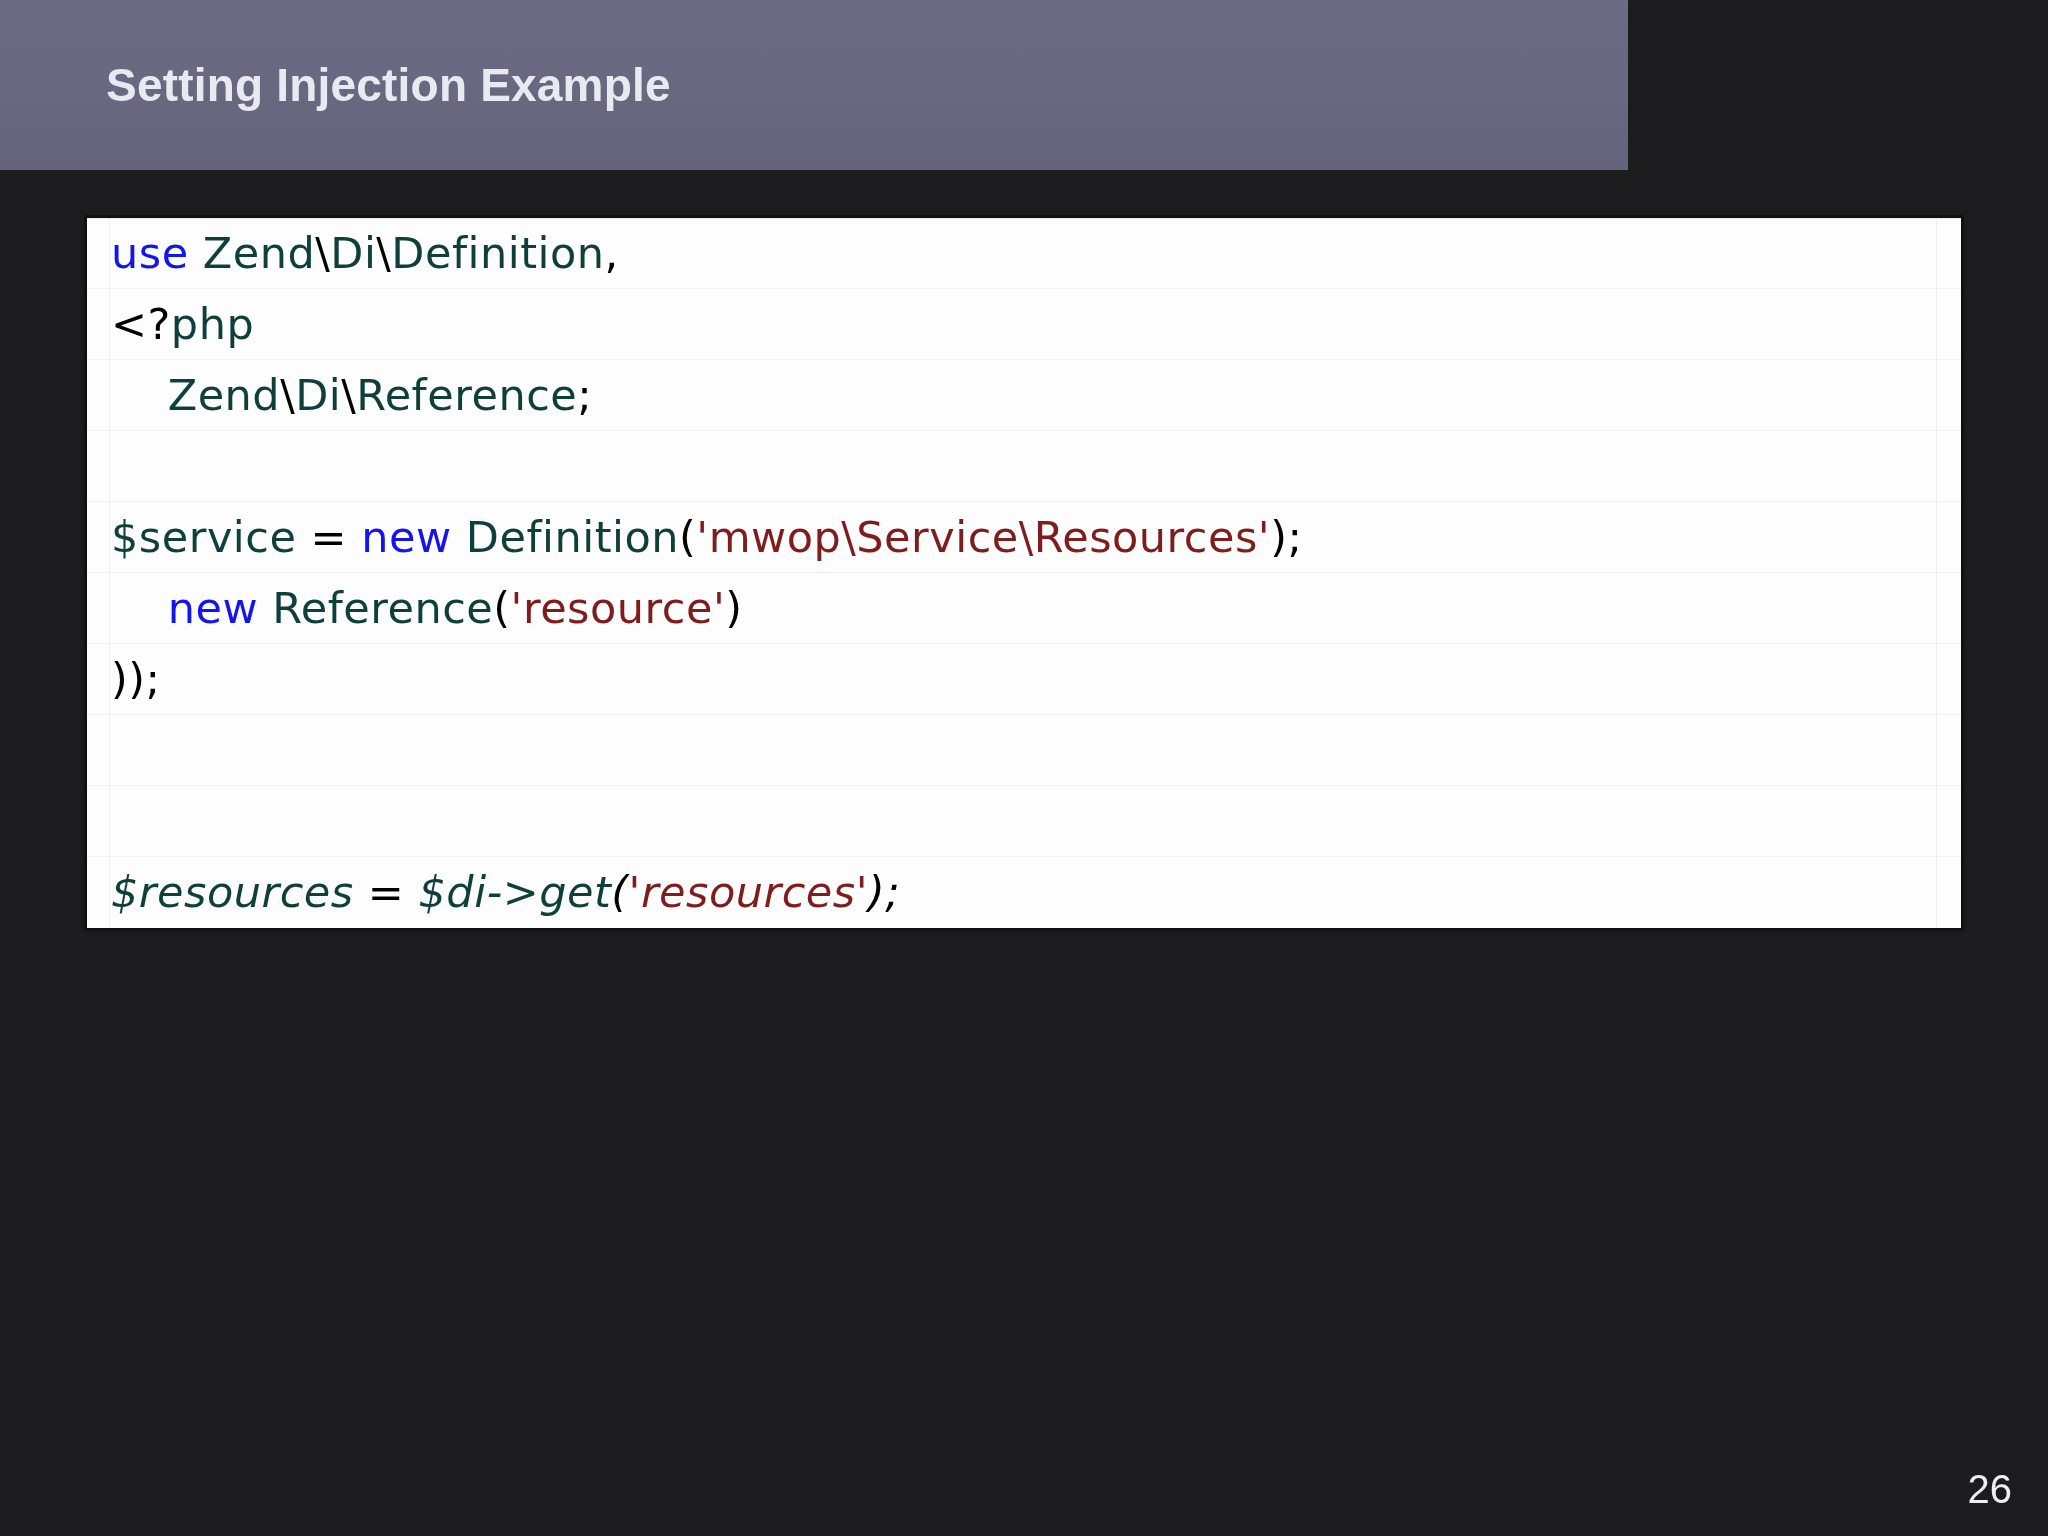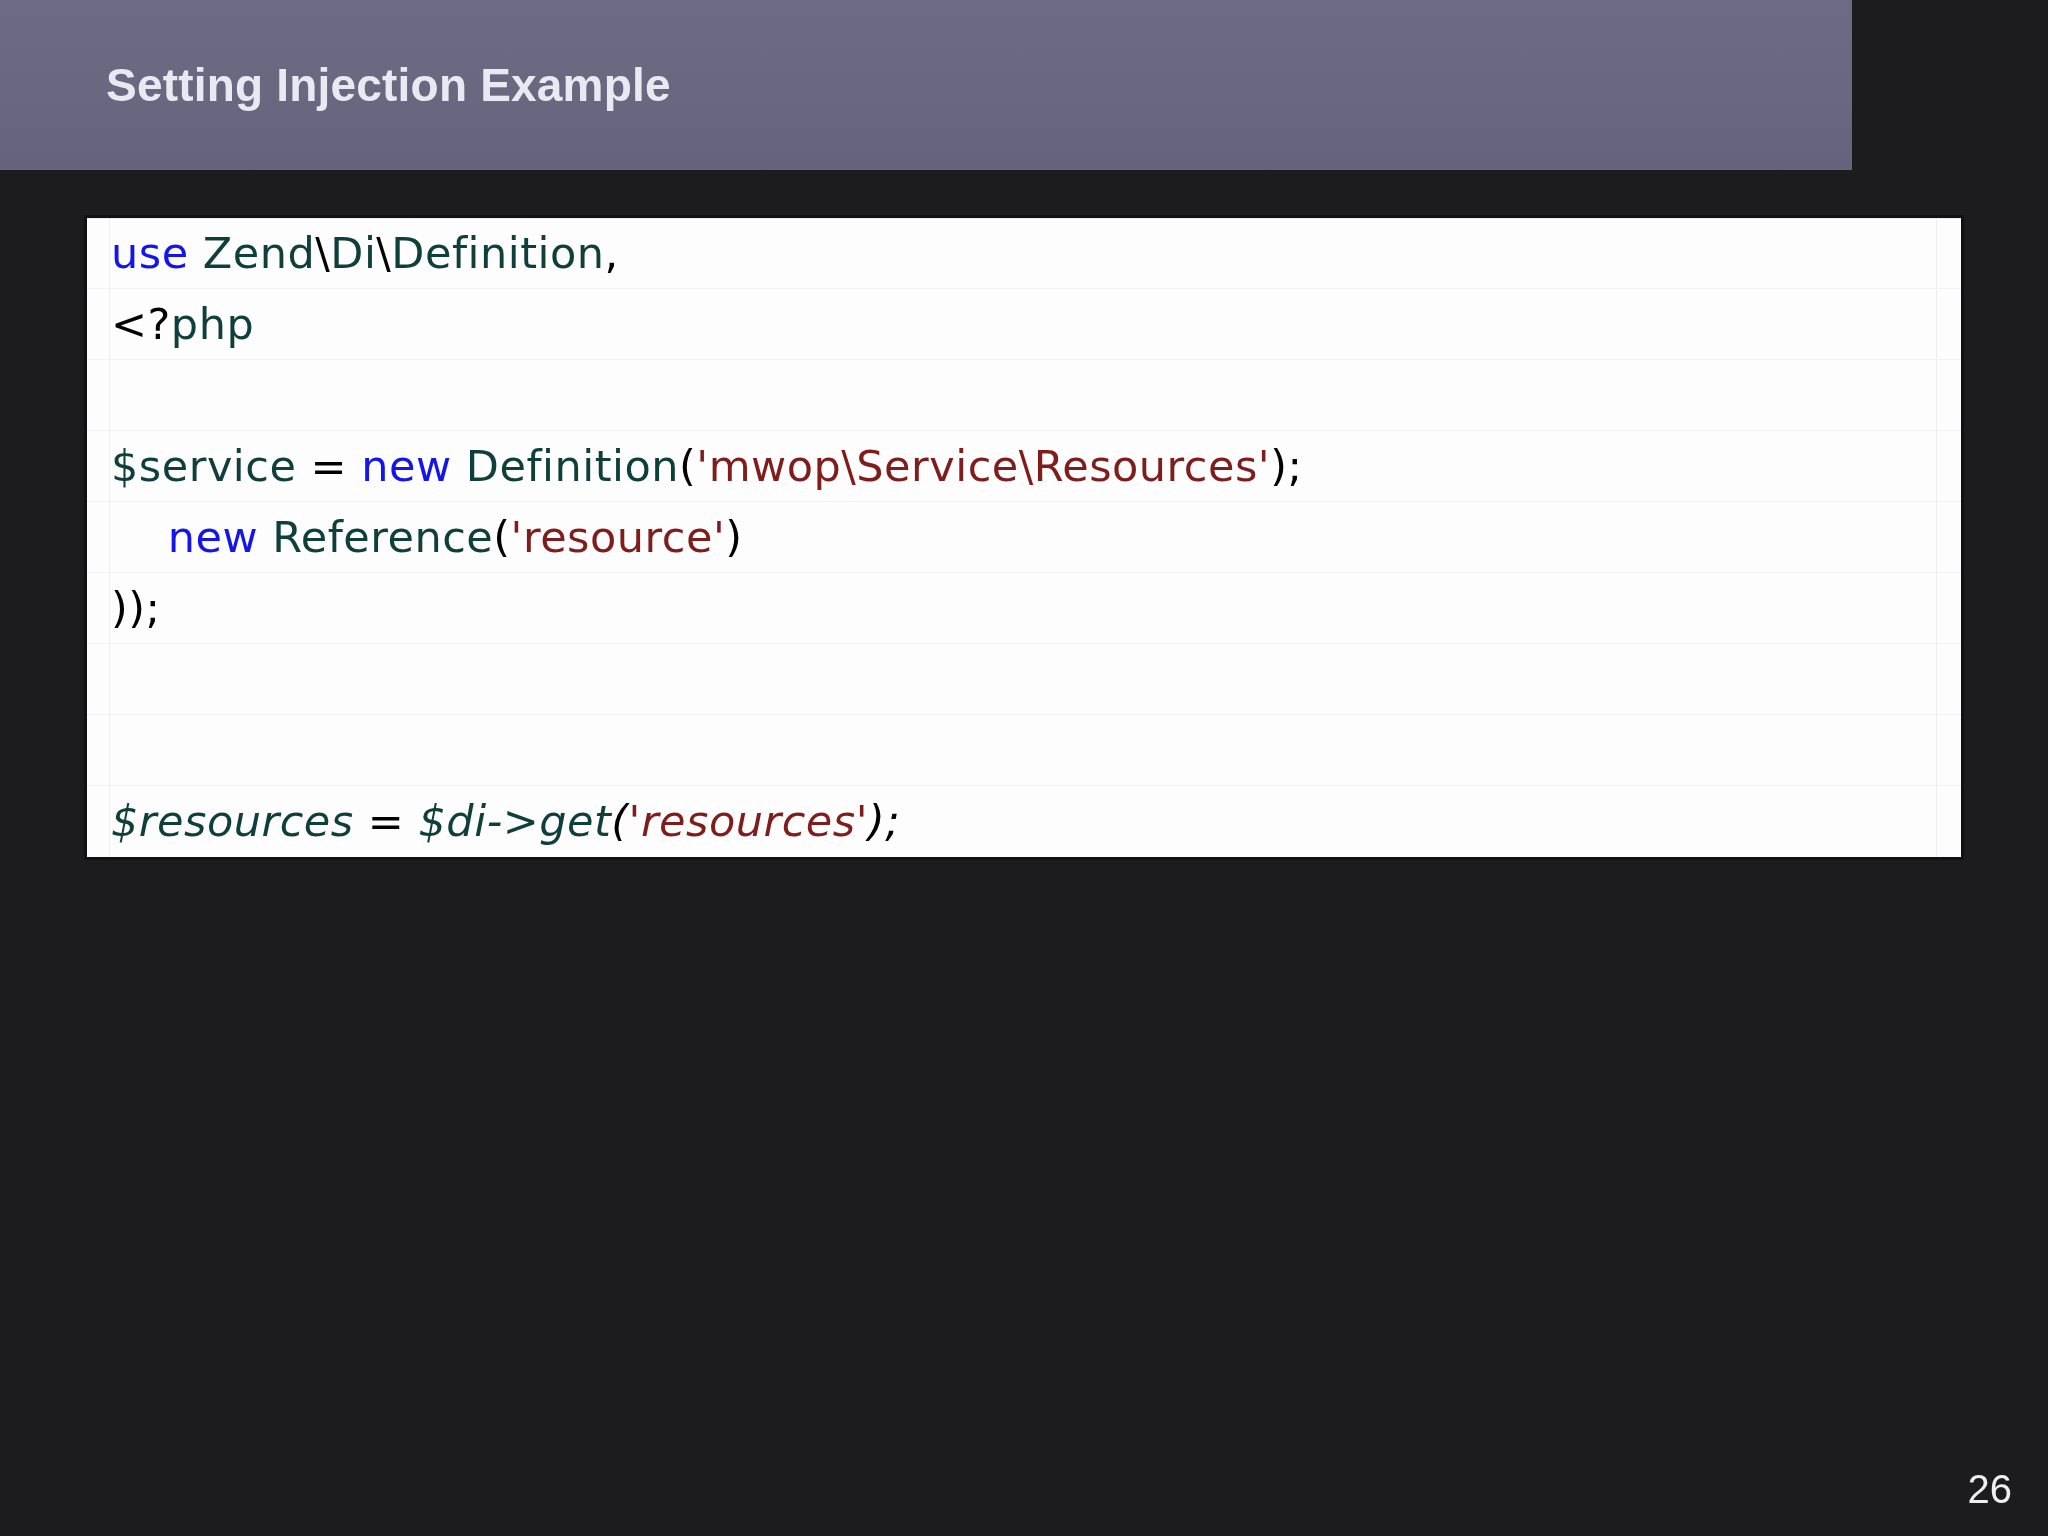--- a/index.html
+++ b/index.html
@@ -13,21 +13,21 @@
     font-family: "Liberation Sans", sans-serif;
     overflow: hidden;
     position: relative;
   }
 
   
   #header-bar {
     position: absolute;
     left: 0;
     top: 0;
-    width: 1852px;
+    width: 1628px;
     height: 170px;
     background: linear-gradient(to bottom, #6d6a84 0%, #6a6880 55%, #65627c 100%);
     box-sizing: border-box;
   }
   #slide-title {
     position: absolute;
     left: 106px;
     top: 58px;
     font-size: 46px;
     font-weight: bold;
@@ -113,20 +113,21 @@
 
 <div id="header-bar">
   <div id="slide-title">Setting Injection Example</div>
 </div>
 
 <div id="code-listing">
   <div id="code-top-rule"></div>
 
 <div class="code-line"><span class="t-kw">use</span><span class="t-pun"> </span><span class="t-id">Zend</span><span class="t-pun">\</span><span class="t-id">Di</span><span class="t-pun">\</span><span class="t-id">Definition</span><span class="t-pun">,</span></div>
     <div class="code-line"><span class="t-pun">&lt;?</span><span class="t-id">php</span></div>
+    <div class="code-line"><span class="t-pun">    </span><span class="t-id">Zend</span><span class="t-pun">\</span><span class="t-id">Di</span><span class="t-pun">\</span><span class="t-id">Reference</span><span class="t-pun">;</span></div>
     <div class="code-line blank">&nbsp;</div>
     <div class="code-line"><span class="t-id">$service</span><span class="t-pun"> = </span><span class="t-kw">new</span><span class="t-pun"> </span><span class="t-id">Definition</span><span class="t-pun">(</span><span class="t-str">'mwop</span><span class="t-str">\</span><span class="t-str">Service</span><span class="t-str">\</span><span class="t-str">Resources'</span><span class="t-pun">);</span></div>
     <div class="code-line"><span class="t-pun">    </span><span class="t-kw">new</span><span class="t-pun"> </span><span class="t-id">Reference</span><span class="t-pun">(</span><span class="t-str">'resource'</span><span class="t-pun">)</span></div>
     <div class="code-line"><span class="t-pun">));</span></div>
     <div class="code-line blank">&nbsp;</div>
     <div class="code-line blank">&nbsp;</div>
     <div class="code-line"><span class="t-id">$resources</span><span class="t-pun"> = </span><span class="t-id">$di</span><span class="t-id">-&gt;</span><span class="t-id">get</span><span class="t-pun">(</span><span class="t-str">'resources'</span><span class="t-pun">);</span></div>
   </div>
 
 <div id="page-number">26</div>

